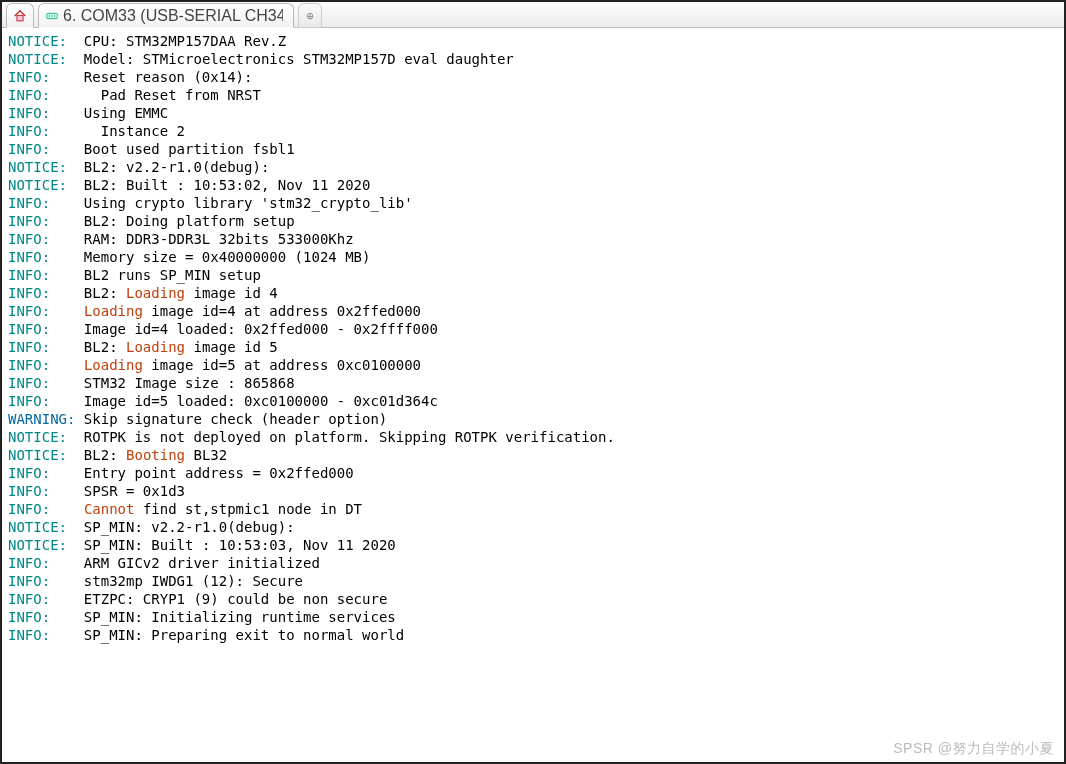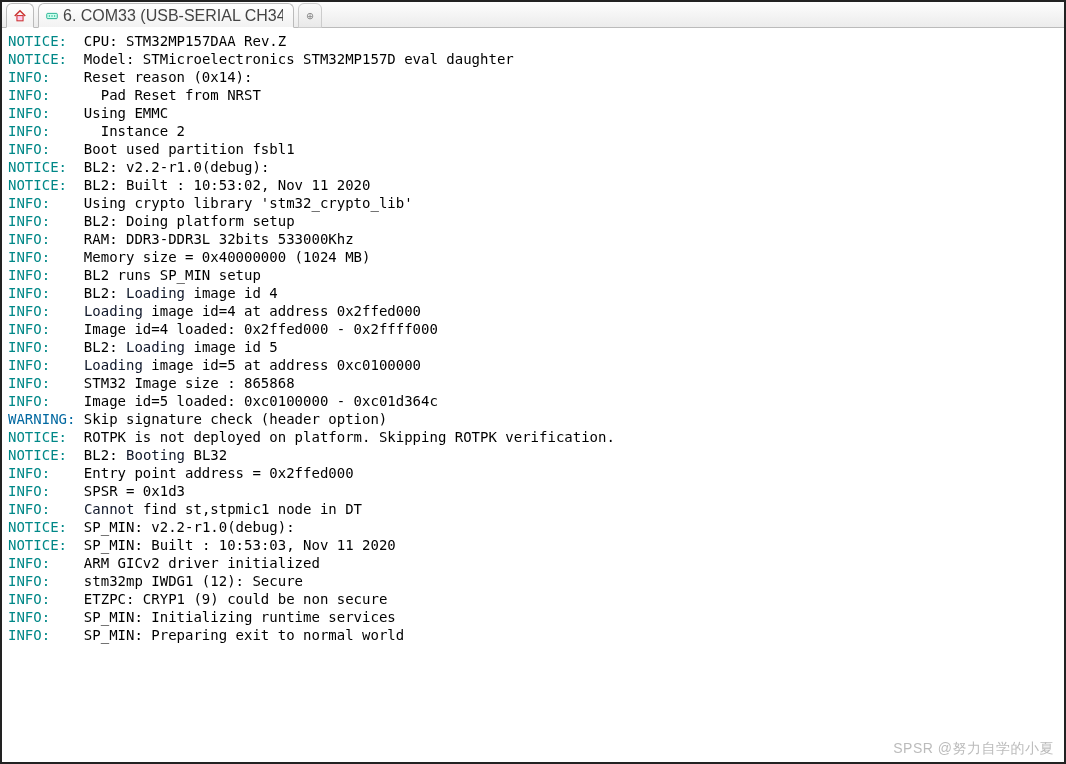--- a/index.html
+++ b/index.html
@@ -61,21 +61,21 @@
     white-space: pre;
     line-height: 18px;
     height: calc(100% - 26px);
     overflow: hidden;
   }
   .line { display: block; }
   .tag { display: inline-block; }
   .c-teal { color: #008888; }   
   .c-olive { color: #0369a1; }  
   .c-black { color: #000; }
-  .c-kw   { color: #0f172a; }   
+  .c-kw   { color: #c2410c; }   
   .watermark {
     position: absolute;
     right: 10px;
     bottom: 4px;
     color: rgba(120,120,120,0.5);
     font-family: "Microsoft YaHei", Arial, sans-serif;
     font-size: 14px;
     pointer-events: none;
     letter-spacing: 0.5px;
   }

